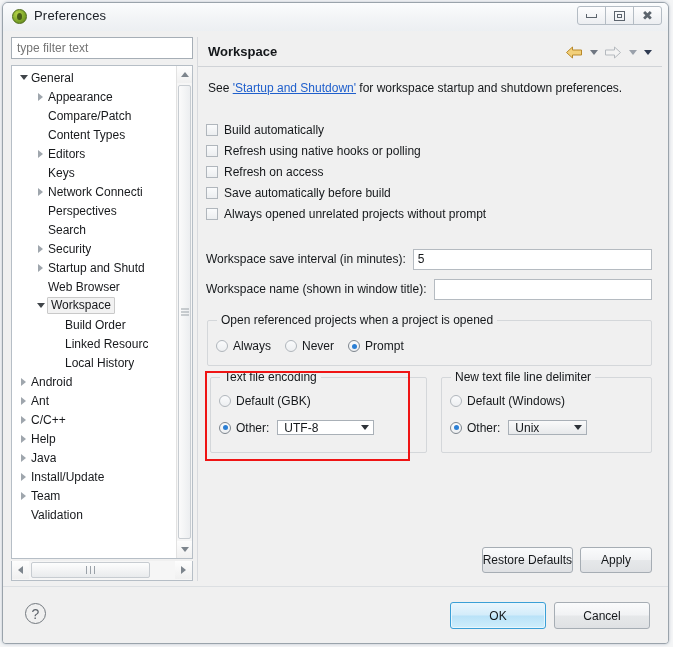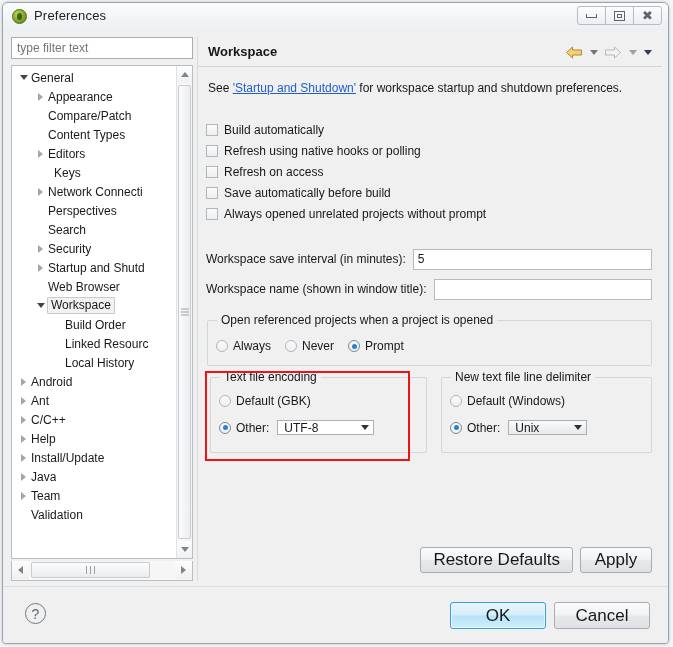--- a/index.html
+++ b/index.html
@@ -178,24 +178,24 @@
     display:flex;align-items:center;justify-content:center;
   }
   .combo .cbtn .caret{border-top-color:#2d3238;}
 
   .redbox{
     position:absolute;border:2px solid #ef1414;box-sizing:border-box;pointer-events:none;
   }
 
   .btnrow{position:absolute;right:10px;bottom:8px;display:flex;gap:7px;}
   .btn{
-    height:26px;min-width:72px;padding:0 12px;box-sizing:border-box;
+    height:26px;min-width:72px;padding:0 0;box-sizing:border-box;
     border:1px solid #a6adb4;border-radius:3px;
     background:linear-gradient(to bottom,#fafbfc 0%,#f1f2f4 48%,#e6e8ea 52%,#dfe1e4 100%);
-    font-family:"Liberation Sans",sans-serif;font-size:17px;color:#15181b;
+    font-family:"Liberation Sans",sans-serif;font-size:12px;color:#15181b;
     display:flex;align-items:center;justify-content:center;
   }
 
   
   .footer{
     position:absolute;left:0;right:0;bottom:0;height:56px;
     border-top:1px solid #dcdfe2;background:#f0f0f0;border-radius:0 0 3px 3px;
   }
   .helpicon{
     position:absolute;left:22px;top:16px;width:21px;height:21px;border-radius:50%;
@@ -256,21 +256,21 @@
             <div class="trow" style="padding-left: 23px;">
               <span class="twist"></span>
               <span class="tlabel">Content Types</span>
             </div>
             <div class="trow" style="padding-left: 23px;">
               <span class="twist">
                 <span class="tri-right"></span>
               </span>
               <span class="tlabel">Editors</span>
             </div>
-            <div class="trow" style="padding-left: 29px;">
+            <div class="trow" style="padding-left: 23px;">
               <span class="twist"></span>
               <span class="tlabel">Keys</span>
             </div>
             <div class="trow" style="padding-left: 23px;">
               <span class="twist">
                 <span class="tri-right"></span>
               </span>
               <span class="tlabel">Network Connecti</span>
             </div>
             <div class="trow" style="padding-left: 23px;">
@@ -336,27 +336,27 @@
             <div class="trow" style="padding-left: 6px;">
               <span class="twist">
                 <span class="tri-right"></span>
               </span>
               <span class="tlabel">Help</span>
             </div>
             <div class="trow" style="padding-left: 6px;">
               <span class="twist">
                 <span class="tri-right"></span>
               </span>
+              <span class="tlabel">Java</span>
+            </div>
+            <div class="trow" style="padding-left: 6px;">
+              <span class="twist">
+                <span class="tri-right"></span>
+              </span>
               <span class="tlabel">Install/Update</span>
-            </div>
-            <div class="trow" style="padding-left: 6px;">
-              <span class="twist">
-                <span class="tri-right"></span>
-              </span>
-              <span class="tlabel">Java</span>
             </div>
             <div class="trow" style="padding-left: 6px;">
               <span class="twist">
                 <span class="tri-right"></span>
               </span>
               <span class="tlabel">Team</span>
             </div>
             <div class="trow" style="padding-left: 6px;">
               <span class="twist"></span>
               <span class="tlabel">Validation</span>

